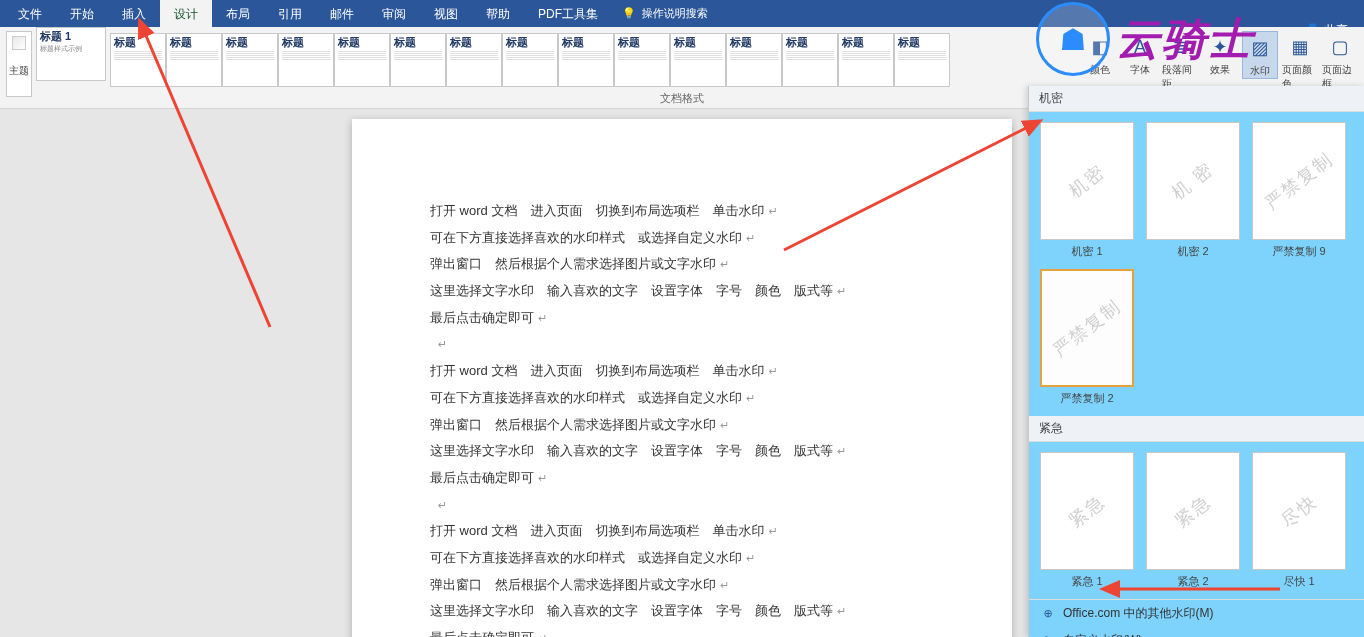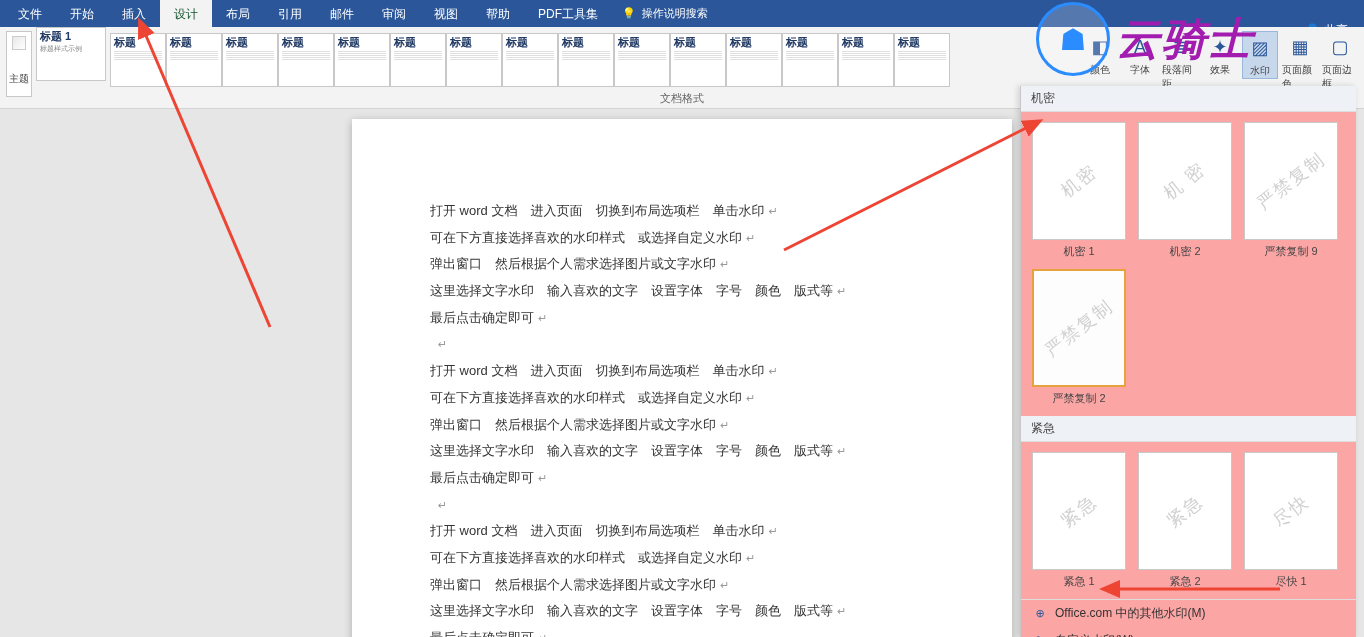--- a/index.html
+++ b/index.html
@@ -5,39 +5,39 @@
 *{margin:0;padding:0;box-sizing:border-box;font-family:"Microsoft YaHei","Segoe UI",sans-serif}
 body{width:1364px;height:637px;background:#fff;overflow:hidden;position:relative}
 .title-bar{height:27px;background:#2b579a;display:flex;color:#fff;font-size:12px;padding:0 4px}
 .title-bar .tabs{display:flex;gap:0}
 .title-bar .tab{padding:6px 14px;cursor:pointer;position:relative}
 .title-bar .tab.active{background:#f3f3f3;color:#14532d}
 .title-bar .spacer{flex:1}
 .title-bar .help{display:flex;align-items:center;gap:6px;padding:0 10px;font-size:11px}
 .title-bar .share{padding:22px 12px;font-size:12px}
 .ribbon{height:82px;background:#f3f3f3;border-bottom:1px solid #d4d4d4;display:flex;position:relative}
-.theme-box{width:26px;height:66px;margin:4px 4px 0 6px;border:1px solid #c8c8c8;background:#fff;display:flex;flex-direction:column;align-items:center;justify-content:flex-end;font-size:10px;color:#444;padding-bottom:10px;position:relative}
+.theme-box{width:26px;height:66px;margin:4px 4px 0 6px;border:1px solid #c8c8c8;background:#fff;display:flex;flex-direction:column;align-items:center;justify-content:flex-end;font-size:10px;color:#444;padding-bottom:18px;position:relative}
 .theme-box .tiny{position:absolute;top:4px;width:14px;height:14px;background:linear-gradient(135deg,#e8e8e8,#fff);border:1px solid #ccc}
 .styles-strip{flex:1;display:flex;overflow:hidden;padding:6px 0 0 4px;}
 .style-card{min-width:56px;height:54px;background:#fff;border:1px solid #c8c8c8;padding:2px 3px;font-size:9px;color:#444;overflow:hidden;line-height:1.2;position:relative}
 .style-card .h{font-size:11px;color:#1f3864;font-weight:700;margin-bottom:2px}
 .style-card .lin{height:1px;background:#e0e0e0;margin:1px 0}
 .style-card.thumb{min-width:70px}
 .ribbon-right{display:flex;align-items:flex-start;padding:4px 6px 0 4px;gap:4px}
 .rb-btn{width:36px;display:flex;flex-direction:column;align-items:center;font-size:10px;color:#444;gap:2px;padding-top:2px}
 .rb-btn .ic{width:28px;height:28px;display:flex;align-items:center;justify-content:center;font-size:18px;color:#2b579a}
 .rb-btn.active{background:#c8d8ec;border:1px solid #9ab6d8}
 .defaults{position:absolute;bottom:2px;right:210px;font-size:10px;color:#444;display:flex;align-items:center;gap:4px}
 .defaults .chk{width:10px;height:10px;border-radius:50%;border:2px solid #5a9e5a;display:inline-flex;align-items:center;justify-content:center;color:#5a9e5a;font-size:8px}
 .section-label{position:absolute;bottom:0;left:50%;transform:translateX(-50%);font-size:11px;color:#666;padding:2px}
 .doc-area{position:absolute;top:109px;left:0;right:0;bottom:0;background:#e6e6e6;overflow:hidden}
 .page{width:660px;background:#fff;margin:10px auto 0;min-height:800px;box-shadow:0 2px 8px rgba(0,0,0,.25);padding:80px 78px;font-size:13px;color:#333;line-height:1.9}
 .page p{margin-bottom:2px}
 .page .para-mark::after{content:"↵";color:#999;margin-left:4px;font-size:11px}
-.watermark-panel{position:absolute;top:86px;right:8px;width:336px;bottom:0;background:#fca5a5;border-left:1px solid #c8c8c8;box-shadow:-2px 0 6px rgba(0,0,0,.15);z-index:50;overflow-y:auto}
+.watermark-panel{position:absolute;top:86px;right:0;width:336px;bottom:0;background:#7dd3fc;border-left:1px solid #c8c8c8;box-shadow:-2px 0 6px rgba(0,0,0,.15);z-index:50;overflow-y:auto}
 .wp-section-title{background:#eef2f7;padding:4px 10px;font-size:12px;color:#444;border-bottom:1px solid #ddd}
 .wp-grid{display:flex;flex-wrap:wrap;gap:10px;padding:10px}
 .wp-item{width:96px;display:flex;flex-direction:column;align-items:center;gap:4px;cursor:pointer}
 .wp-item.sel .wp-thumb{border:2px solid #e8a23d;background:#fdfdfd}
 .wp-thumb{width:94px;height:118px;border:1px solid #c8c8c8;background:#fff;display:flex;align-items:center;justify-content:center;position:relative}
 .wp-thumb .wm-text{transform:rotate(-38deg);color:#d0d0d0;font-size:18px;letter-spacing:2px;white-space:nowrap}
 .wp-caption{font-size:11px;color:#444;text-align:center}
 .wp-menu{border-top:1px solid #ddd}
 .wp-menu-item{display:flex;align-items:center;gap:8px;padding:5px 12px;font-size:12px;color:#333;cursor:pointer}
 .wp-menu-item .mi-icon{width:14px;height:14px;display:inline-flex;align-items:center;justify-content:center;font-size:11px;color:#2b579a}

